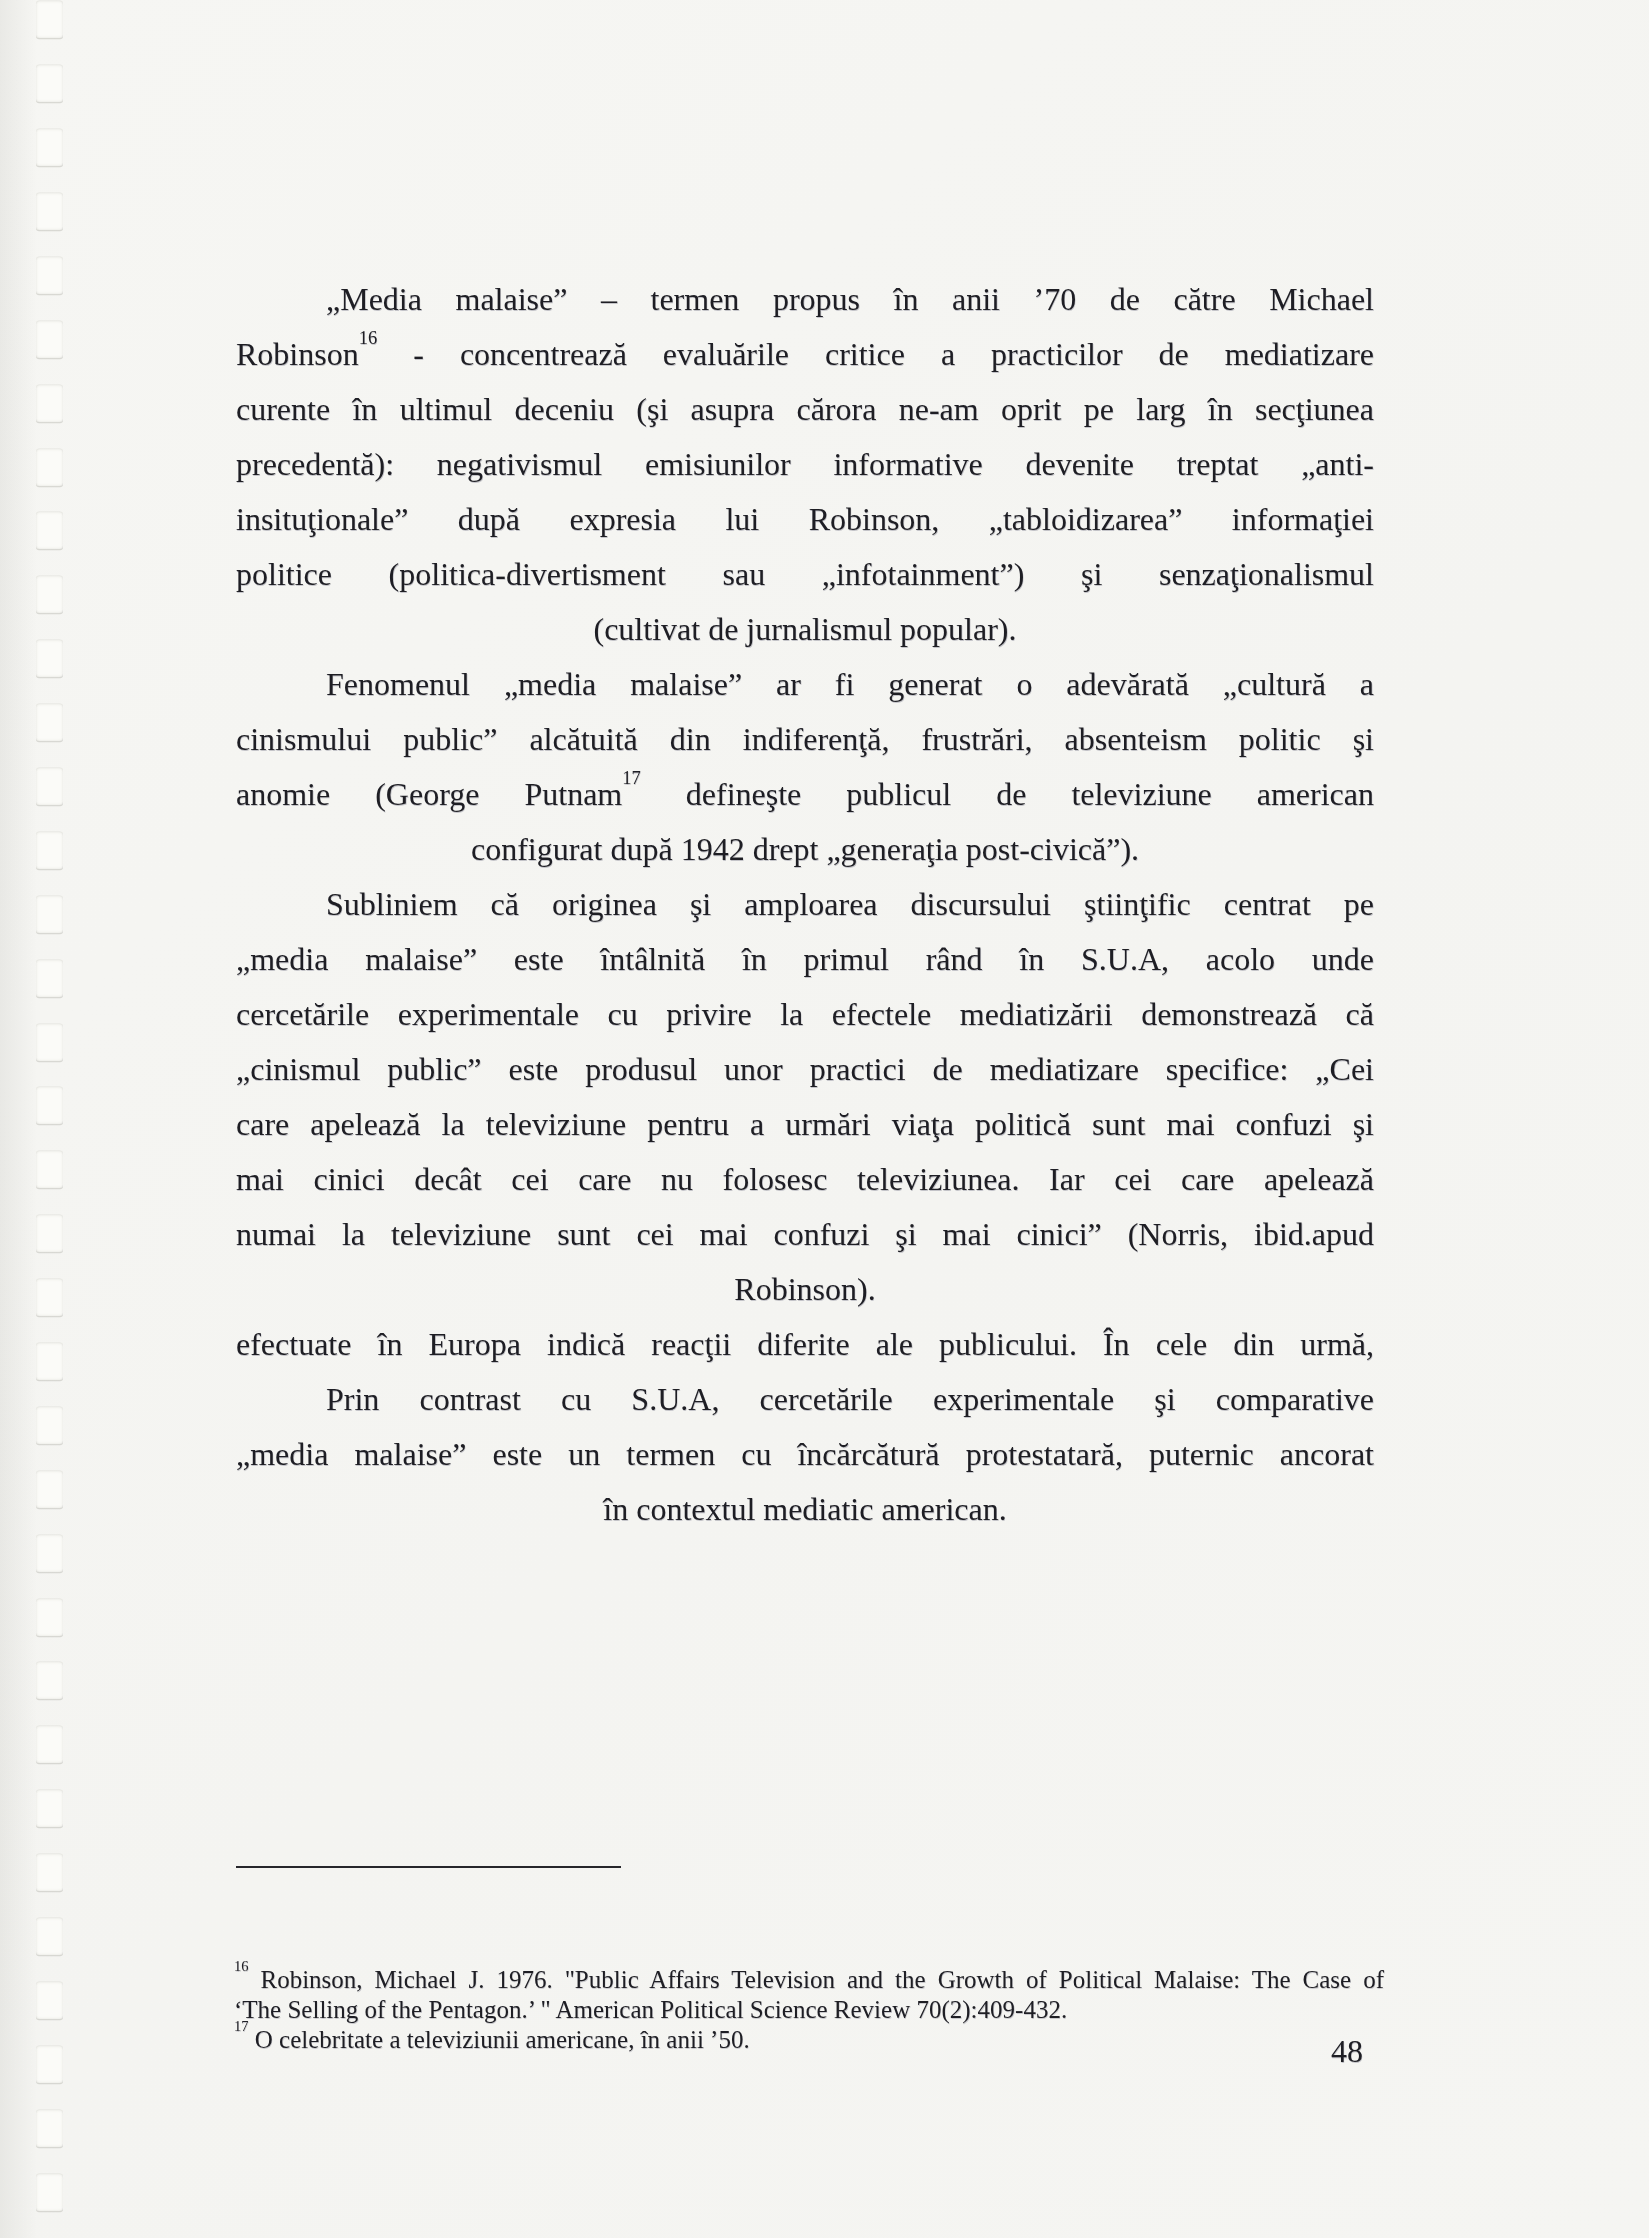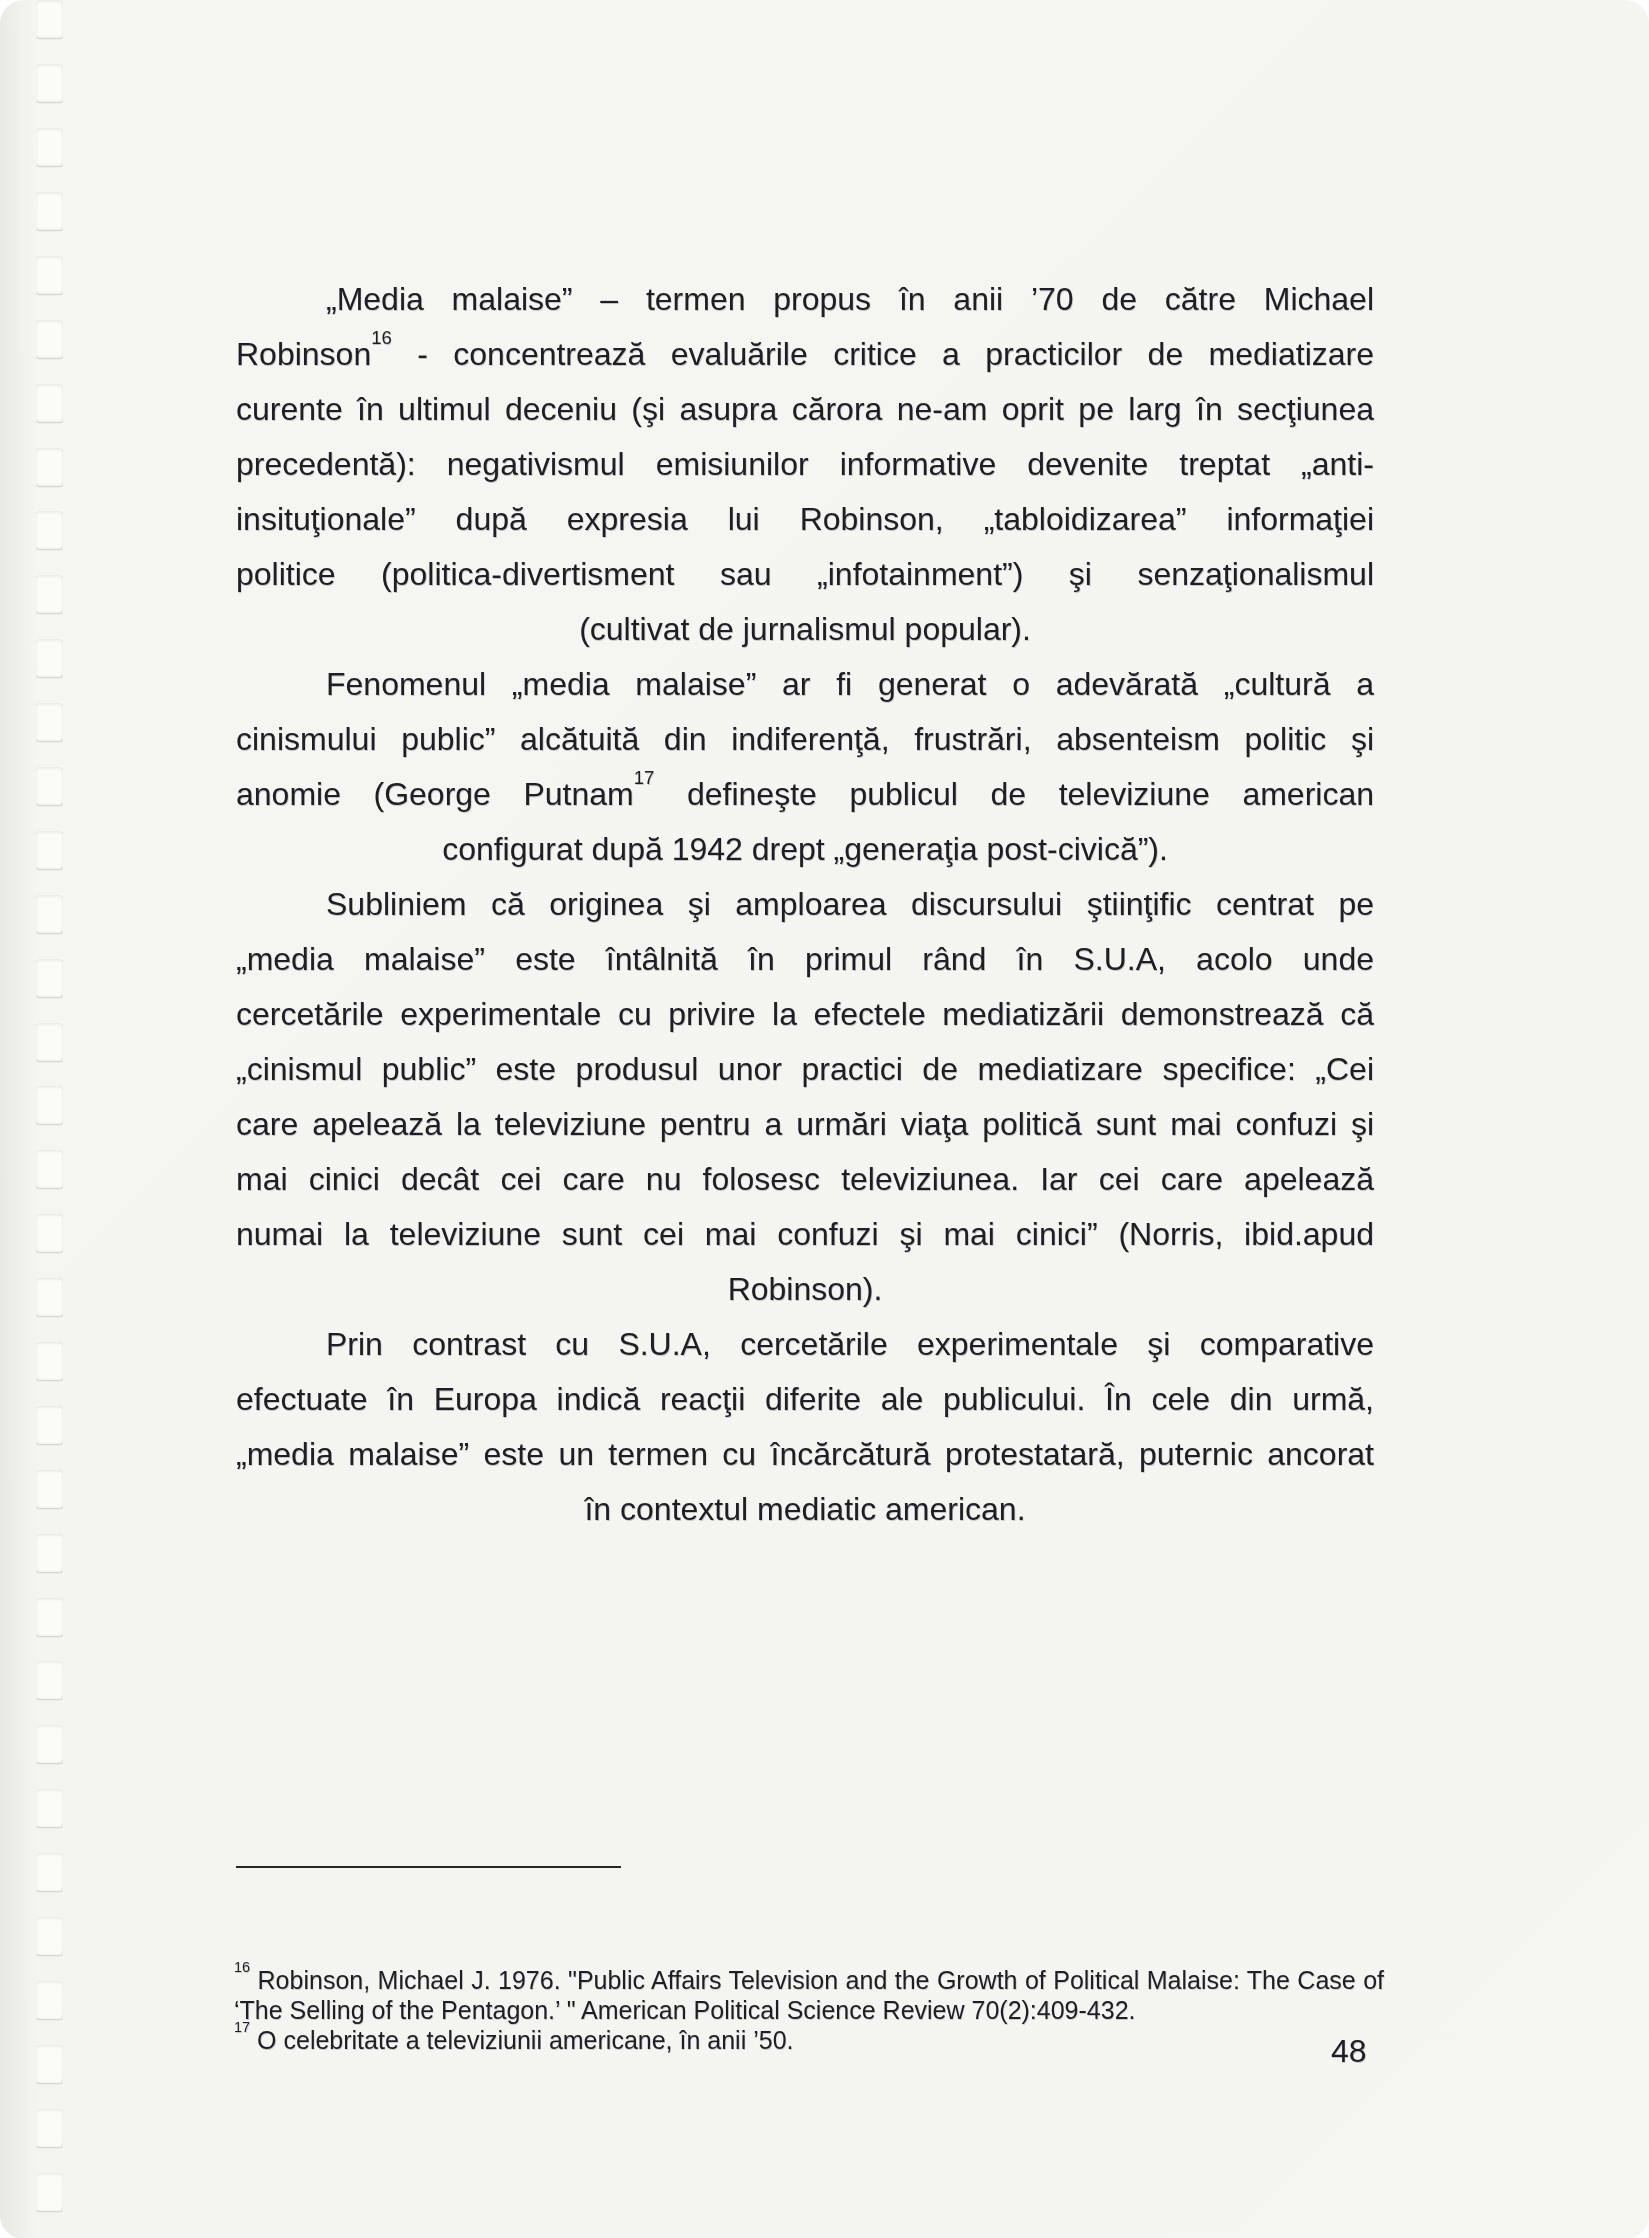--- a/index.html
+++ b/index.html
@@ -2,24 +2,23 @@
 <html style="font-size:10.3px"><head>
 <meta charset="utf-8">
 <style>
   html, body { margin: 0; padding: 0; }
 
   .page {
     position: relative;
     width: 1649px;
     height: 2239px;
     background: linear-gradient(135deg, #f6f6f3 0%, #f4f4f1 55%, #f5f5f2 100%);
-    font-family: Liberation Sans, sans-serif;
+    font-family: Liberation Serif, serif;
     color: #1e1e24;
     overflow: hidden;
-    border-radius: 24px;
   }
 
   
   .left-edge {
     position: absolute; left: 0; top: 0;
     width: 37px; height: 100%;
     background: linear-gradient(90deg, rgba(120,120,112,0.10), rgba(120,120,112,0.0));
     pointer-events: none;
   }
 
@@ -155,22 +154,22 @@
       <div class="ln j">„media malaise” este întâlnită în primul rând în S.U.A, acolo unde</div>
       <div class="ln j">cercetările experimentale cu privire la efectele mediatizării demonstrează că</div>
       <div class="ln j">„cinismul public” este produsul unor practici de mediatizare specifice: „Cei</div>
       <div class="ln j">care apelează la televiziune pentru a urmări viaţa politică sunt mai confuzi şi</div>
       <div class="ln j">mai cinici decât cei care nu folosesc televiziunea. Iar cei care apelează</div>
       <div class="ln j">numai la televiziune sunt cei mai confuzi şi mai cinici” (Norris, ibid.apud</div>
       <div class="ln last">Robinson).</div>
     </div>
 
     <div>
+      <div class="ln j">efectuate în Europa indică reacţii diferite ale publicului. În cele din urmă,</div>
       <div class="ln j ind">Prin contrast cu S.U.A, cercetările experimentale şi comparative</div>
-      <div class="ln j">efectuate în Europa indică reacţii diferite ale publicului. În cele din urmă,</div>
       <div class="ln j">„media malaise” este un termen cu încărcătură protestatară, puternic ancorat</div>
       <div class="ln last">în contextul mediatic american.</div>
     </div>
 
   </div>
 
   <div class="fn-separator"></div>
 
   <div class="footnotes">
     <div class="fln j"><sup class="fnref">16</sup><span> Robinson, Michael J. 1976. "Public Affairs Television and the Growth of Political Malaise: The Case of</span></div>

